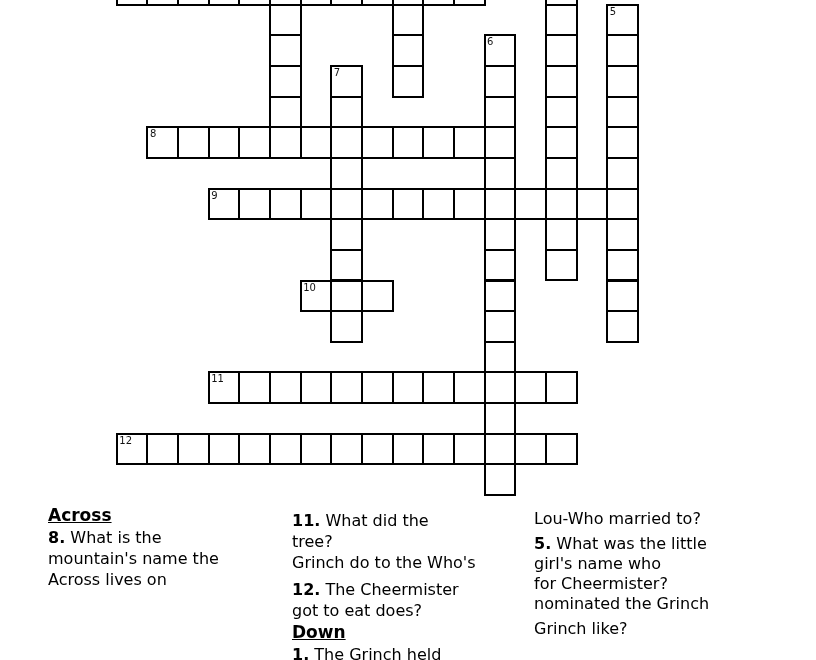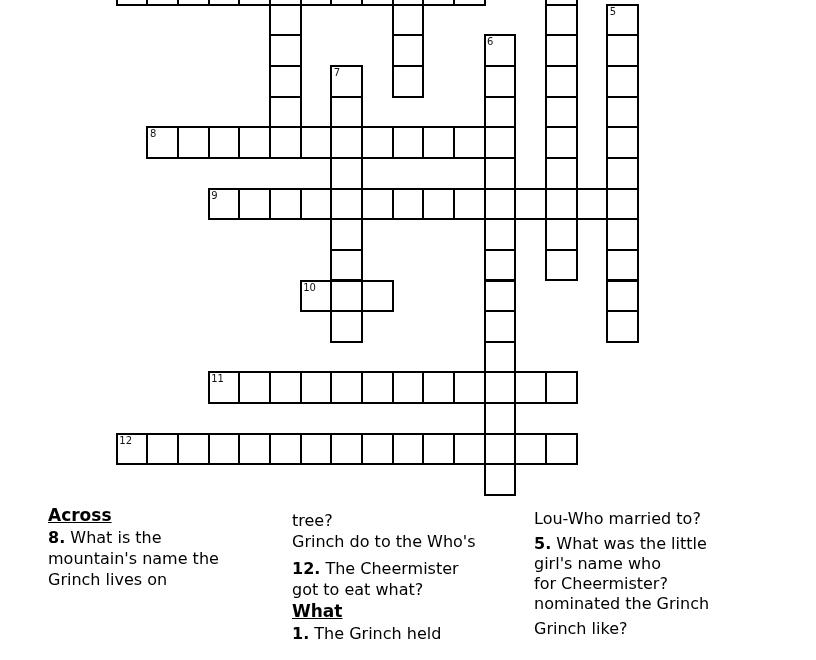--- a/index.html
+++ b/index.html
@@ -195,33 +195,34 @@
       <div class="cellnum" style="left: 609.7px; top: 6.65px;">5</div>
       <div class="cellnum" style="left: 487.1px; top: 37.3px;">6</div>
       <div class="cellnum" style="left: 333.85px; top: 67.95px;">7</div>
     </div>
   <div id="clues">
       <div class="clue-col c1">
         <div class="clue-header">Across</div>
         <div class="clue">
           <div class="clue-line"><span class="clue-num">8.</span> What is the</div>
           <div class="clue-line">mountain's name the</div>
-          <div class="clue-line">Grinch lives on</div>
+          <div class="clue-line">Across lives on</div>
         </div>
       </div>
       <div class="clue-col c2">
         <div class="clue">
+          <div class="clue-line"><span class="clue-num">11.</span> What did the</div>
           <div class="clue-line">tree?</div>
           <div class="clue-line">Grinch do to the Who's</div>
         </div>
         <div class="clue">
           <div class="clue-line"><span class="clue-num">12.</span> The Cheermister</div>
-          <div class="clue-line">got to eat what?</div>
-        </div>
-        <div class="clue-header">What</div>
+          <div class="clue-line">got to eat does?</div>
+        </div>
+        <div class="clue-header">Down</div>
         <div class="clue">
           <div class="clue-line"><span class="clue-num">1.</span> The Grinch held</div>
         </div>
       </div>
       <div class="clue-col c3 tight">
         <div class="clue">
           <div class="clue-line">Lou-Who married to?</div>
         </div>
         <div class="clue">
           <div class="clue-line"><span class="clue-num">5.</span> What was the little</div>

